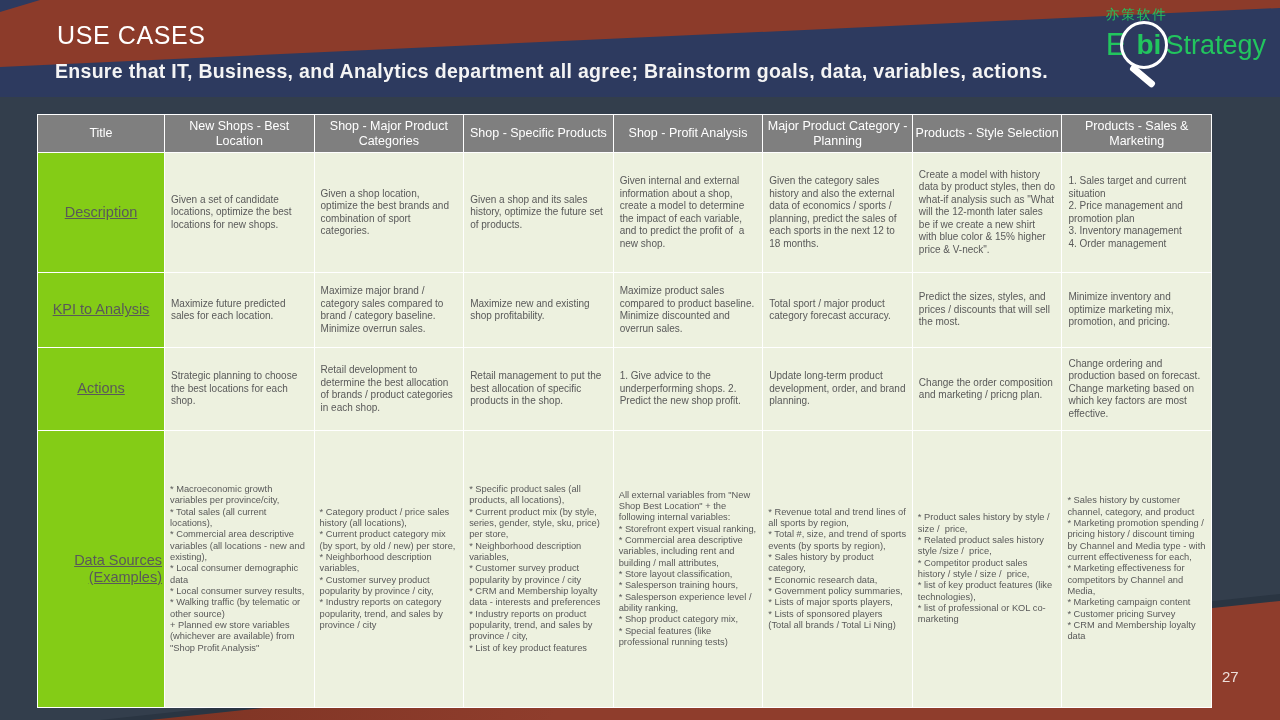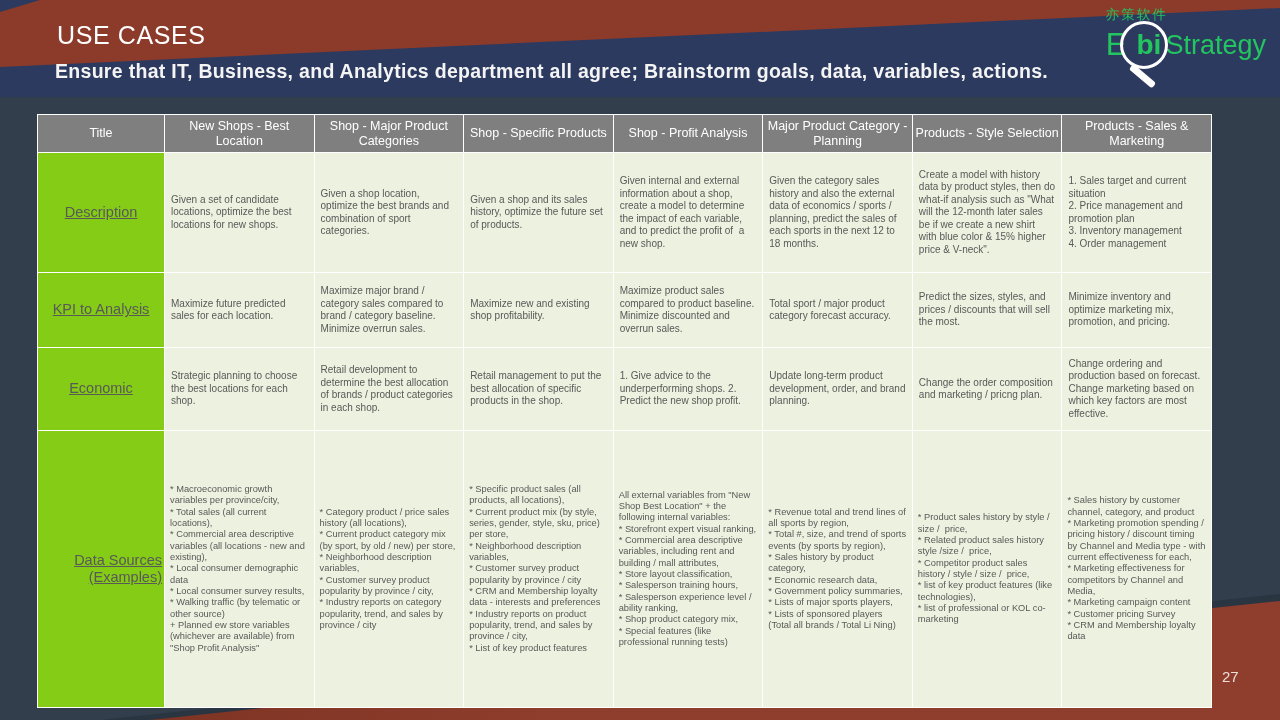--- a/index.html
+++ b/index.html
@@ -116,21 +116,21 @@
 
     <div class="lcell">KPI to Analysis</div>
     <div class="cell">Maximize future predicted sales for each location.</div>
     <div class="cell">Maximize major brand / category sales compared to brand / category baseline. Minimize overrun sales.</div>
     <div class="cell">Maximize new and existing shop profitability.</div>
     <div class="cell">Maximize product sales compared to product baseline.  Minimize discounted and overrun sales.</div>
     <div class="cell">Total sport / major product category forecast accuracy.</div>
     <div class="cell">Predict the sizes, styles, and prices / discounts that will sell the most.</div>
     <div class="cell">Minimize inventory and optimize marketing mix, promotion, and pricing.</div>
 
-    <div class="lcell">Economic</div>
+    <div class="lcell">Actions</div>
     <div class="cell">Strategic planning to choose the best locations for each shop.</div>
     <div class="cell">Retail development to determine the best allocation of brands / product categories in each shop.</div>
     <div class="cell">Retail management to put the best allocation of specific products in the shop.</div>
     <div class="cell">1. Give advice to the underperforming shops. 2. Predict the new shop profit.</div>
     <div class="cell">Update long-term product development, order, and brand planning.</div>
     <div class="cell">Change the order composition and marketing / pricng plan.</div>
     <div class="cell">Change ordering and production based on forecast.  Change marketing based on which key factors are most effective.</div>
 
     <div class="lcell">Data Sources (Examples)</div>
     <div class="cell small">* Macroeconomic growth variables per province/city,

